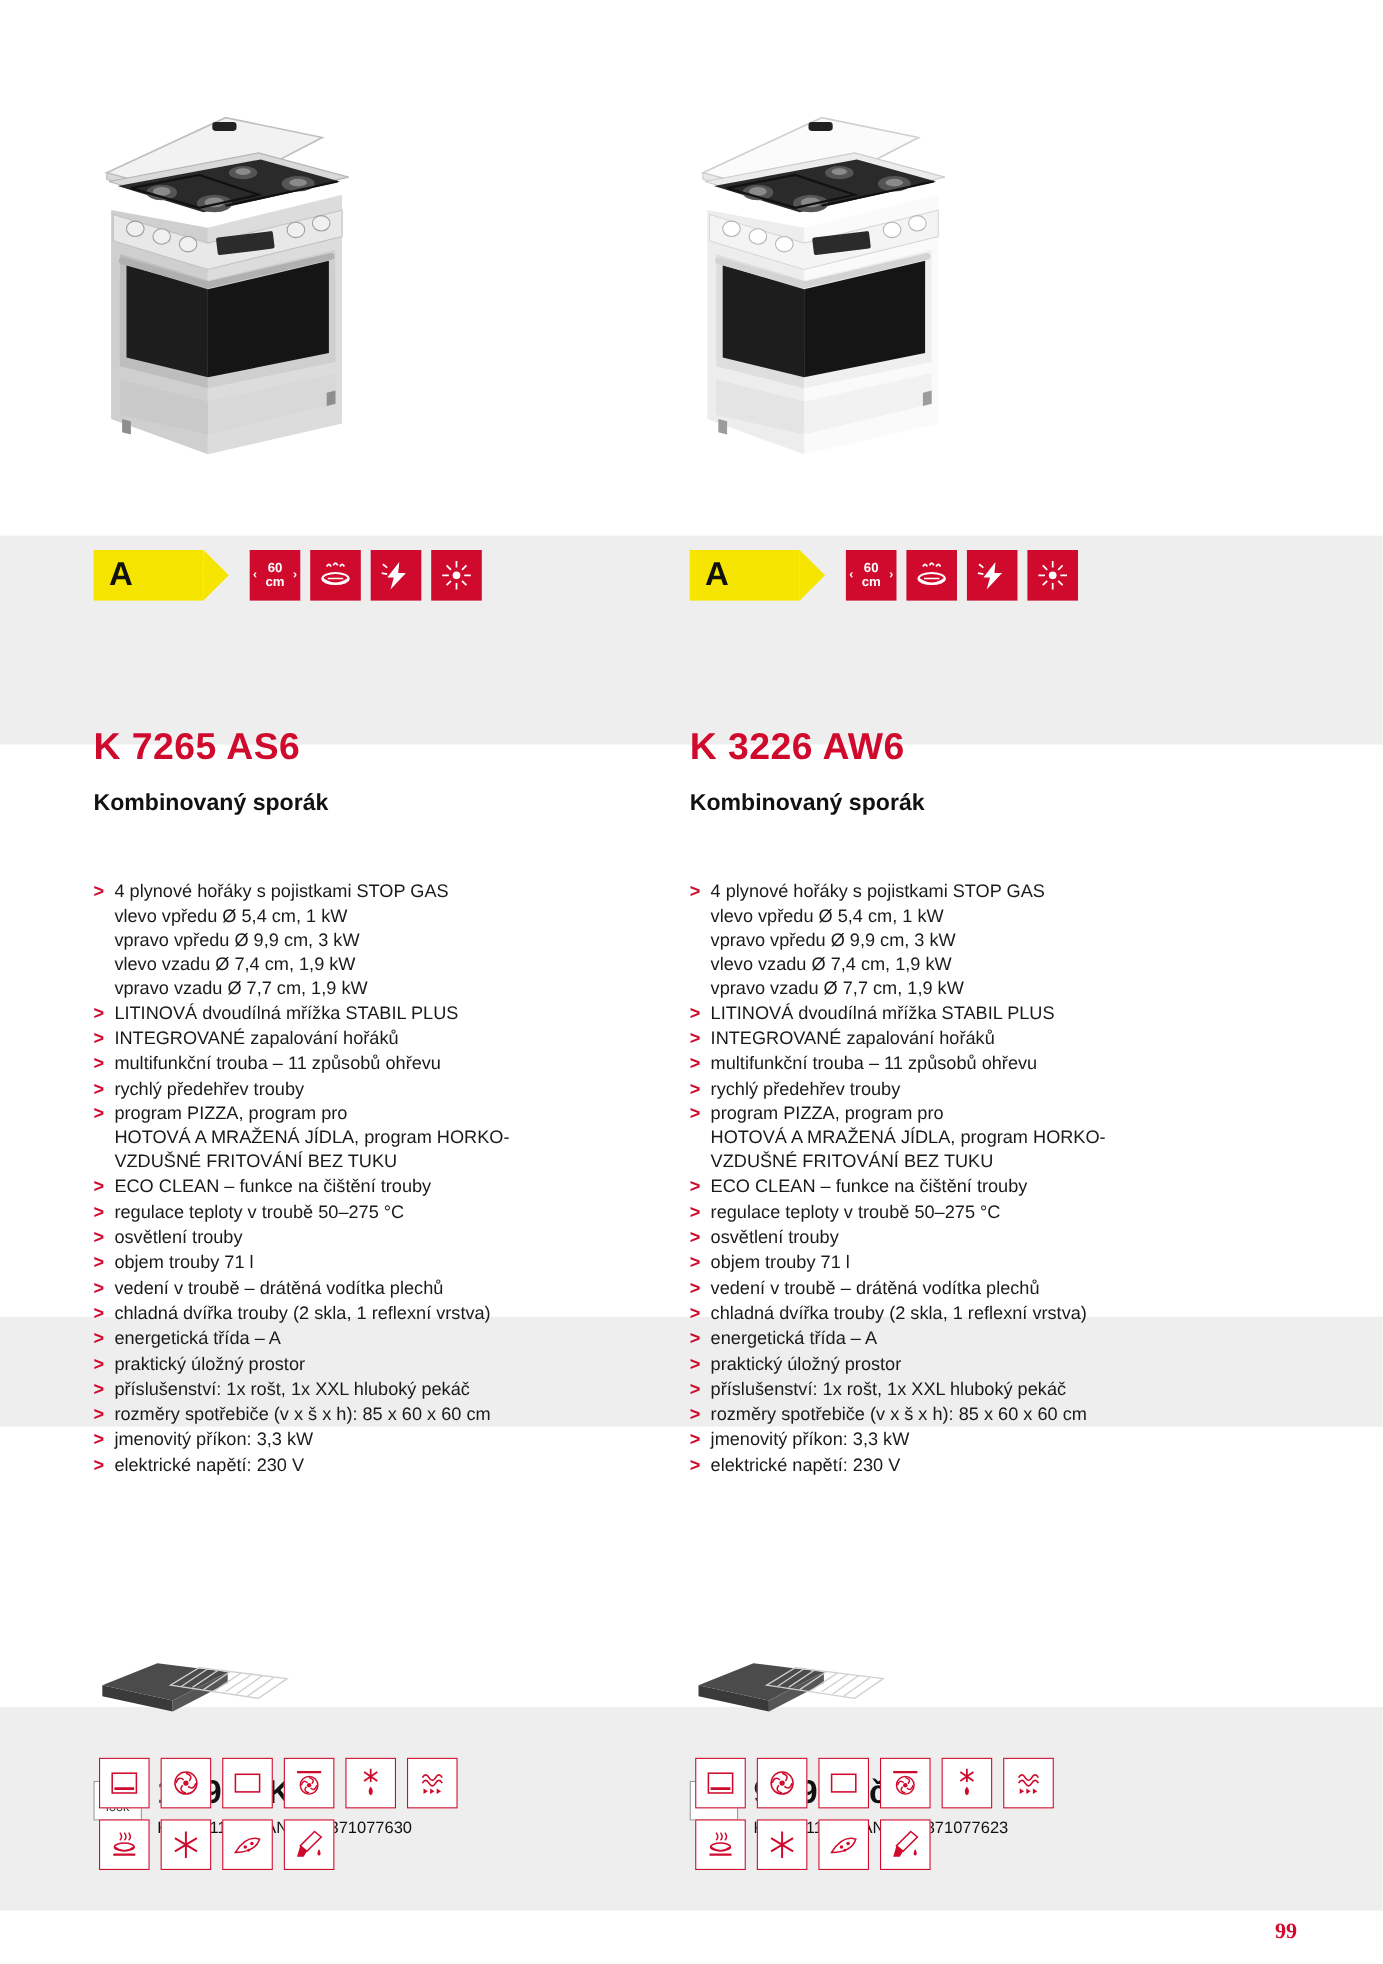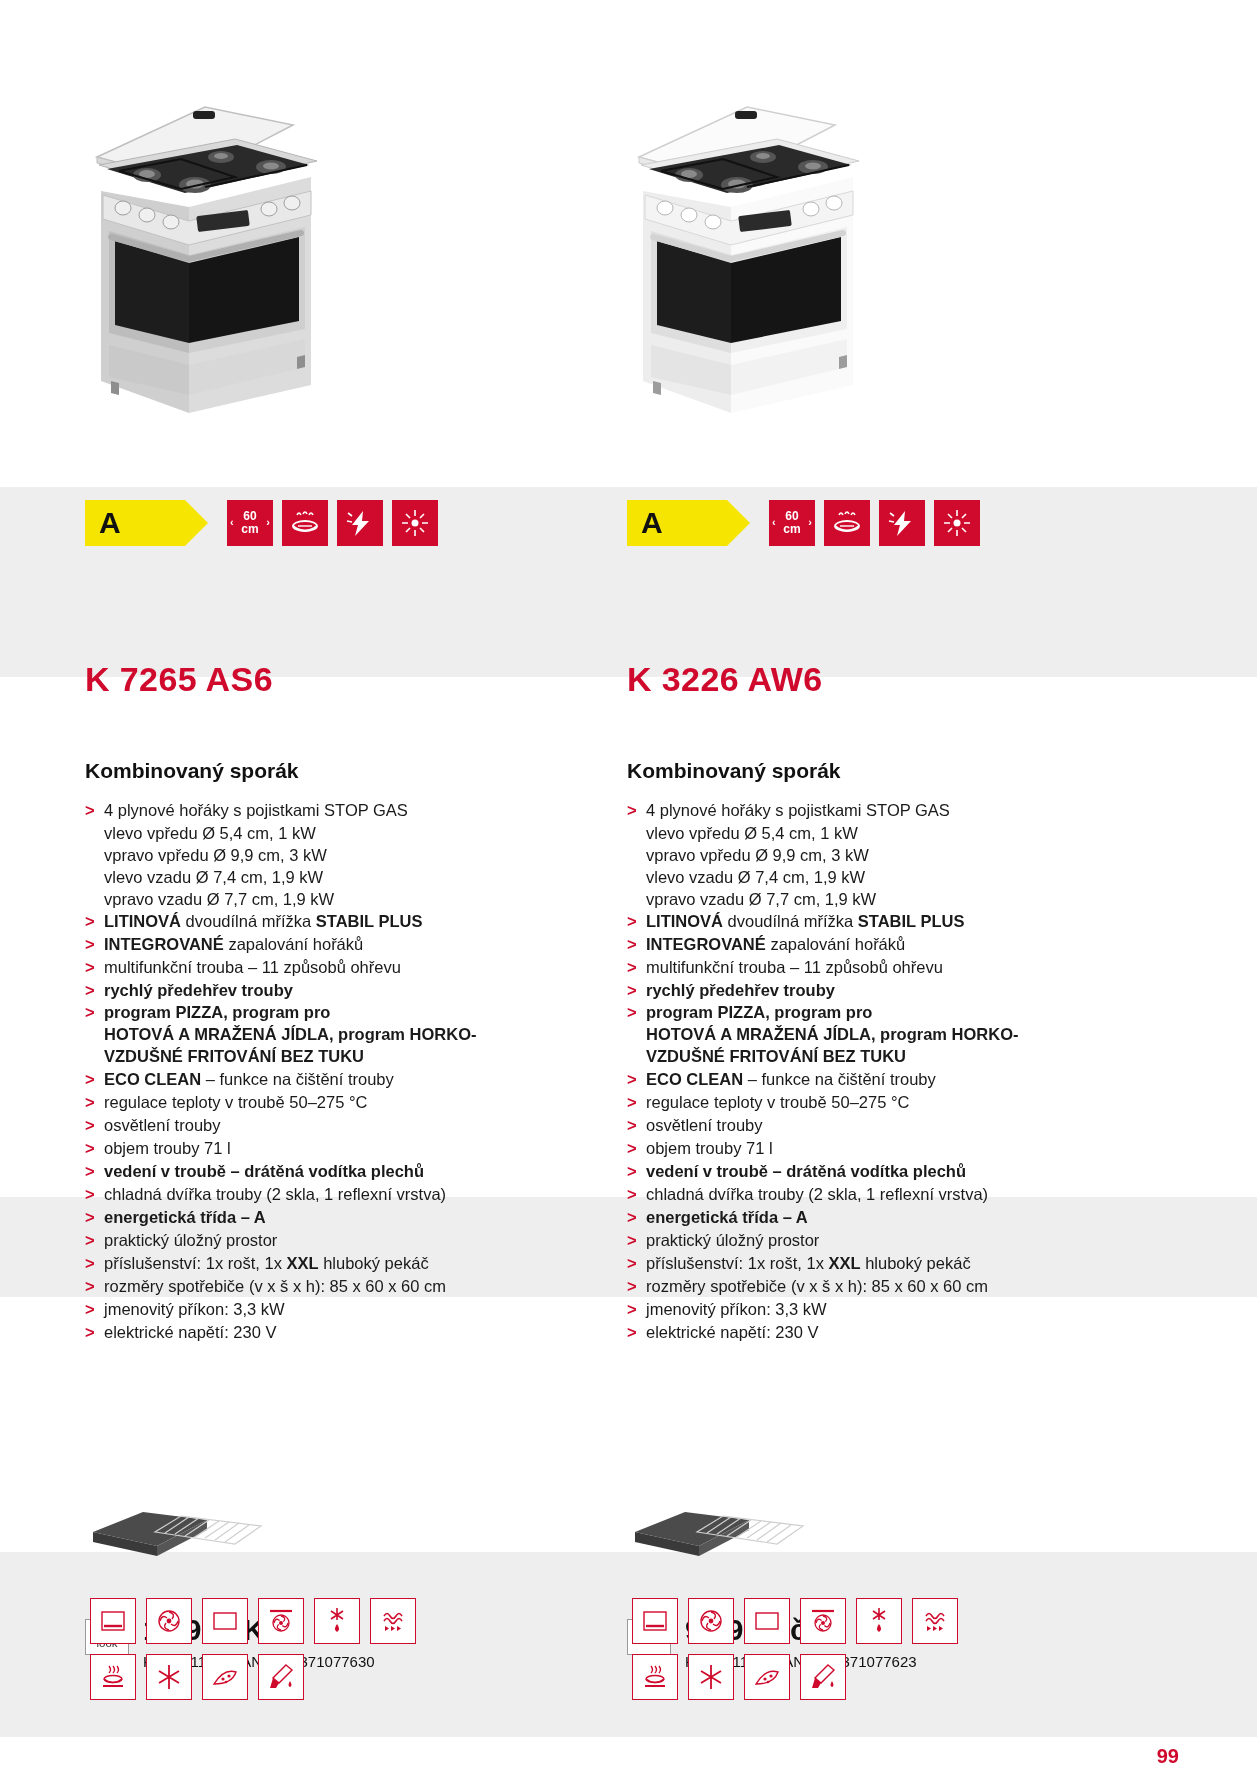--- a/index.html
+++ b/index.html
@@ -54,29 +54,29 @@
   .icon-box .chev.l { left:3px; }
   .icon-box .chev.r { right:3px; }
   .icon-box svg { display:block; }
 
   
   .model-title {
     position:absolute; top:660px;
     font-size:34px; font-weight:bold; color:#cf0a2c; letter-spacing:.4px;
   }
   .subtitle {
-    position:absolute; top:759px;
+    position:absolute; top:718px;
     font-size:21px; font-weight:bold; color:#111;
   }
 
   
   .features { position:absolute; top:800px; width:545px; font-size:16.5px; line-height:1.33; }
   .feat { position:relative; padding-left:19px; margin-bottom:1px; }
   .feat .arrow { position:absolute; left:0; top:0; color:#cf0a2c; font-weight:bold; }
-  .feat b { font-weight:bold; }
+  .feat b { font-weight:normal; }
   .sub { padding-left:19px; }
 
   
   .pan { position:absolute; top:1500px; width:200px; height:75px; }
 
   
   .price-block { position:absolute; top:1615px; display:flex; align-items:flex-start; gap:14px; }
   .color-chip {
     width:44px; height:36px; border:1px solid #999; background:#fff;
     font-size:11.5px; color:#333; display:flex; flex-direction:column;
@@ -90,21 +90,21 @@
   .icon-grid .row { display:flex; gap:10px; margin-bottom:10px; }
   .sym {
     width:46px; height:46px; border:1px solid #cf0a2c; background:#fff;
     display:flex; align-items:center; justify-content:center;
   }
   .sym svg { display:block; }
 
   
   .pagenum {
     position:absolute; right:78px; top:1745px;
-    font-size:20px; font-weight:bold; color:#cf0a2c;
+    font-size:20px; font-weight:bold; color:#cf0a2c;font-family:Liberation Serif, serif;
   }
 </style>
 </head>
 <body>
 
 <div class="page">
 
   <div class="band-top"></div>
   <div class="band-badges"></div>
   <div class="band-titles"></div>

